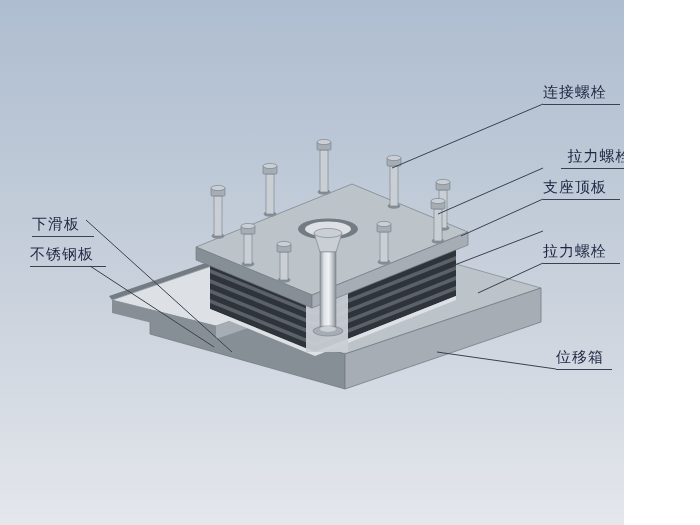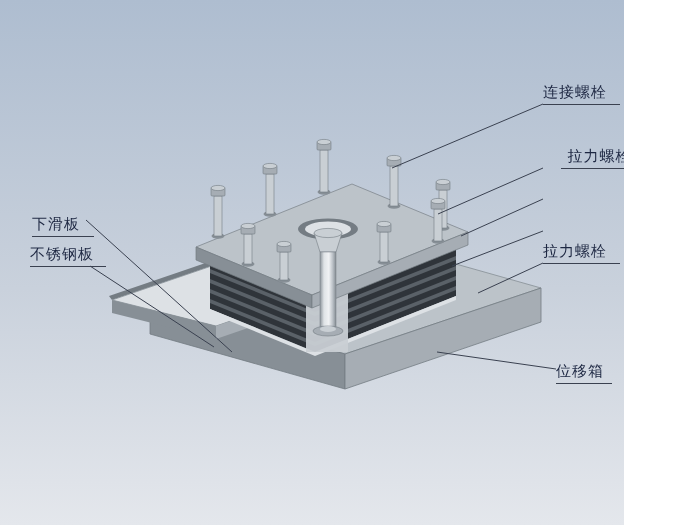--- a/index.html
+++ b/index.html
@@ -163,18 +163,19 @@
       <line x1="543" y1="231" x2="452" y2="266"></line>
       <line x1="543" y1="263" x2="478" y2="293"></line>
       <line x1="556" y1="369" x2="437" y2="352"></line>
       <line x1="86" y1="220" x2="232" y2="352"></line>
       <line x1="90" y1="266" x2="214" y2="347"></line>
     </g>
   </svg>
 
   <div class="label" style="left:543px;top:84px;width:77px;">连接螺栓</div>
   <div class="label" style="left:561px;top:148px;width:77px;text-align:center;">拉力螺栓</div>
+  <div class="label" style="left:543px;top:179px;width:77px;">支座顶板</div>
   <div class="label" style="left:543px;top:243px;width:77px;">拉力螺栓</div>
-  <div class="label" style="left:556px;top:349px;width:56px;margin-top:14px;">位移箱</div>
+  <div class="label" style="left:556px;top:349px;width:56px;">位移箱</div>
   <div class="label" style="left:32px;top:200px;width:62px;margin-top:16px;">下滑板</div>
   <div class="label" style="left:14px;top:246px;width:76px;margin-left:16px;">不锈钢板</div>
 
 </div>
 
 </body></html>

